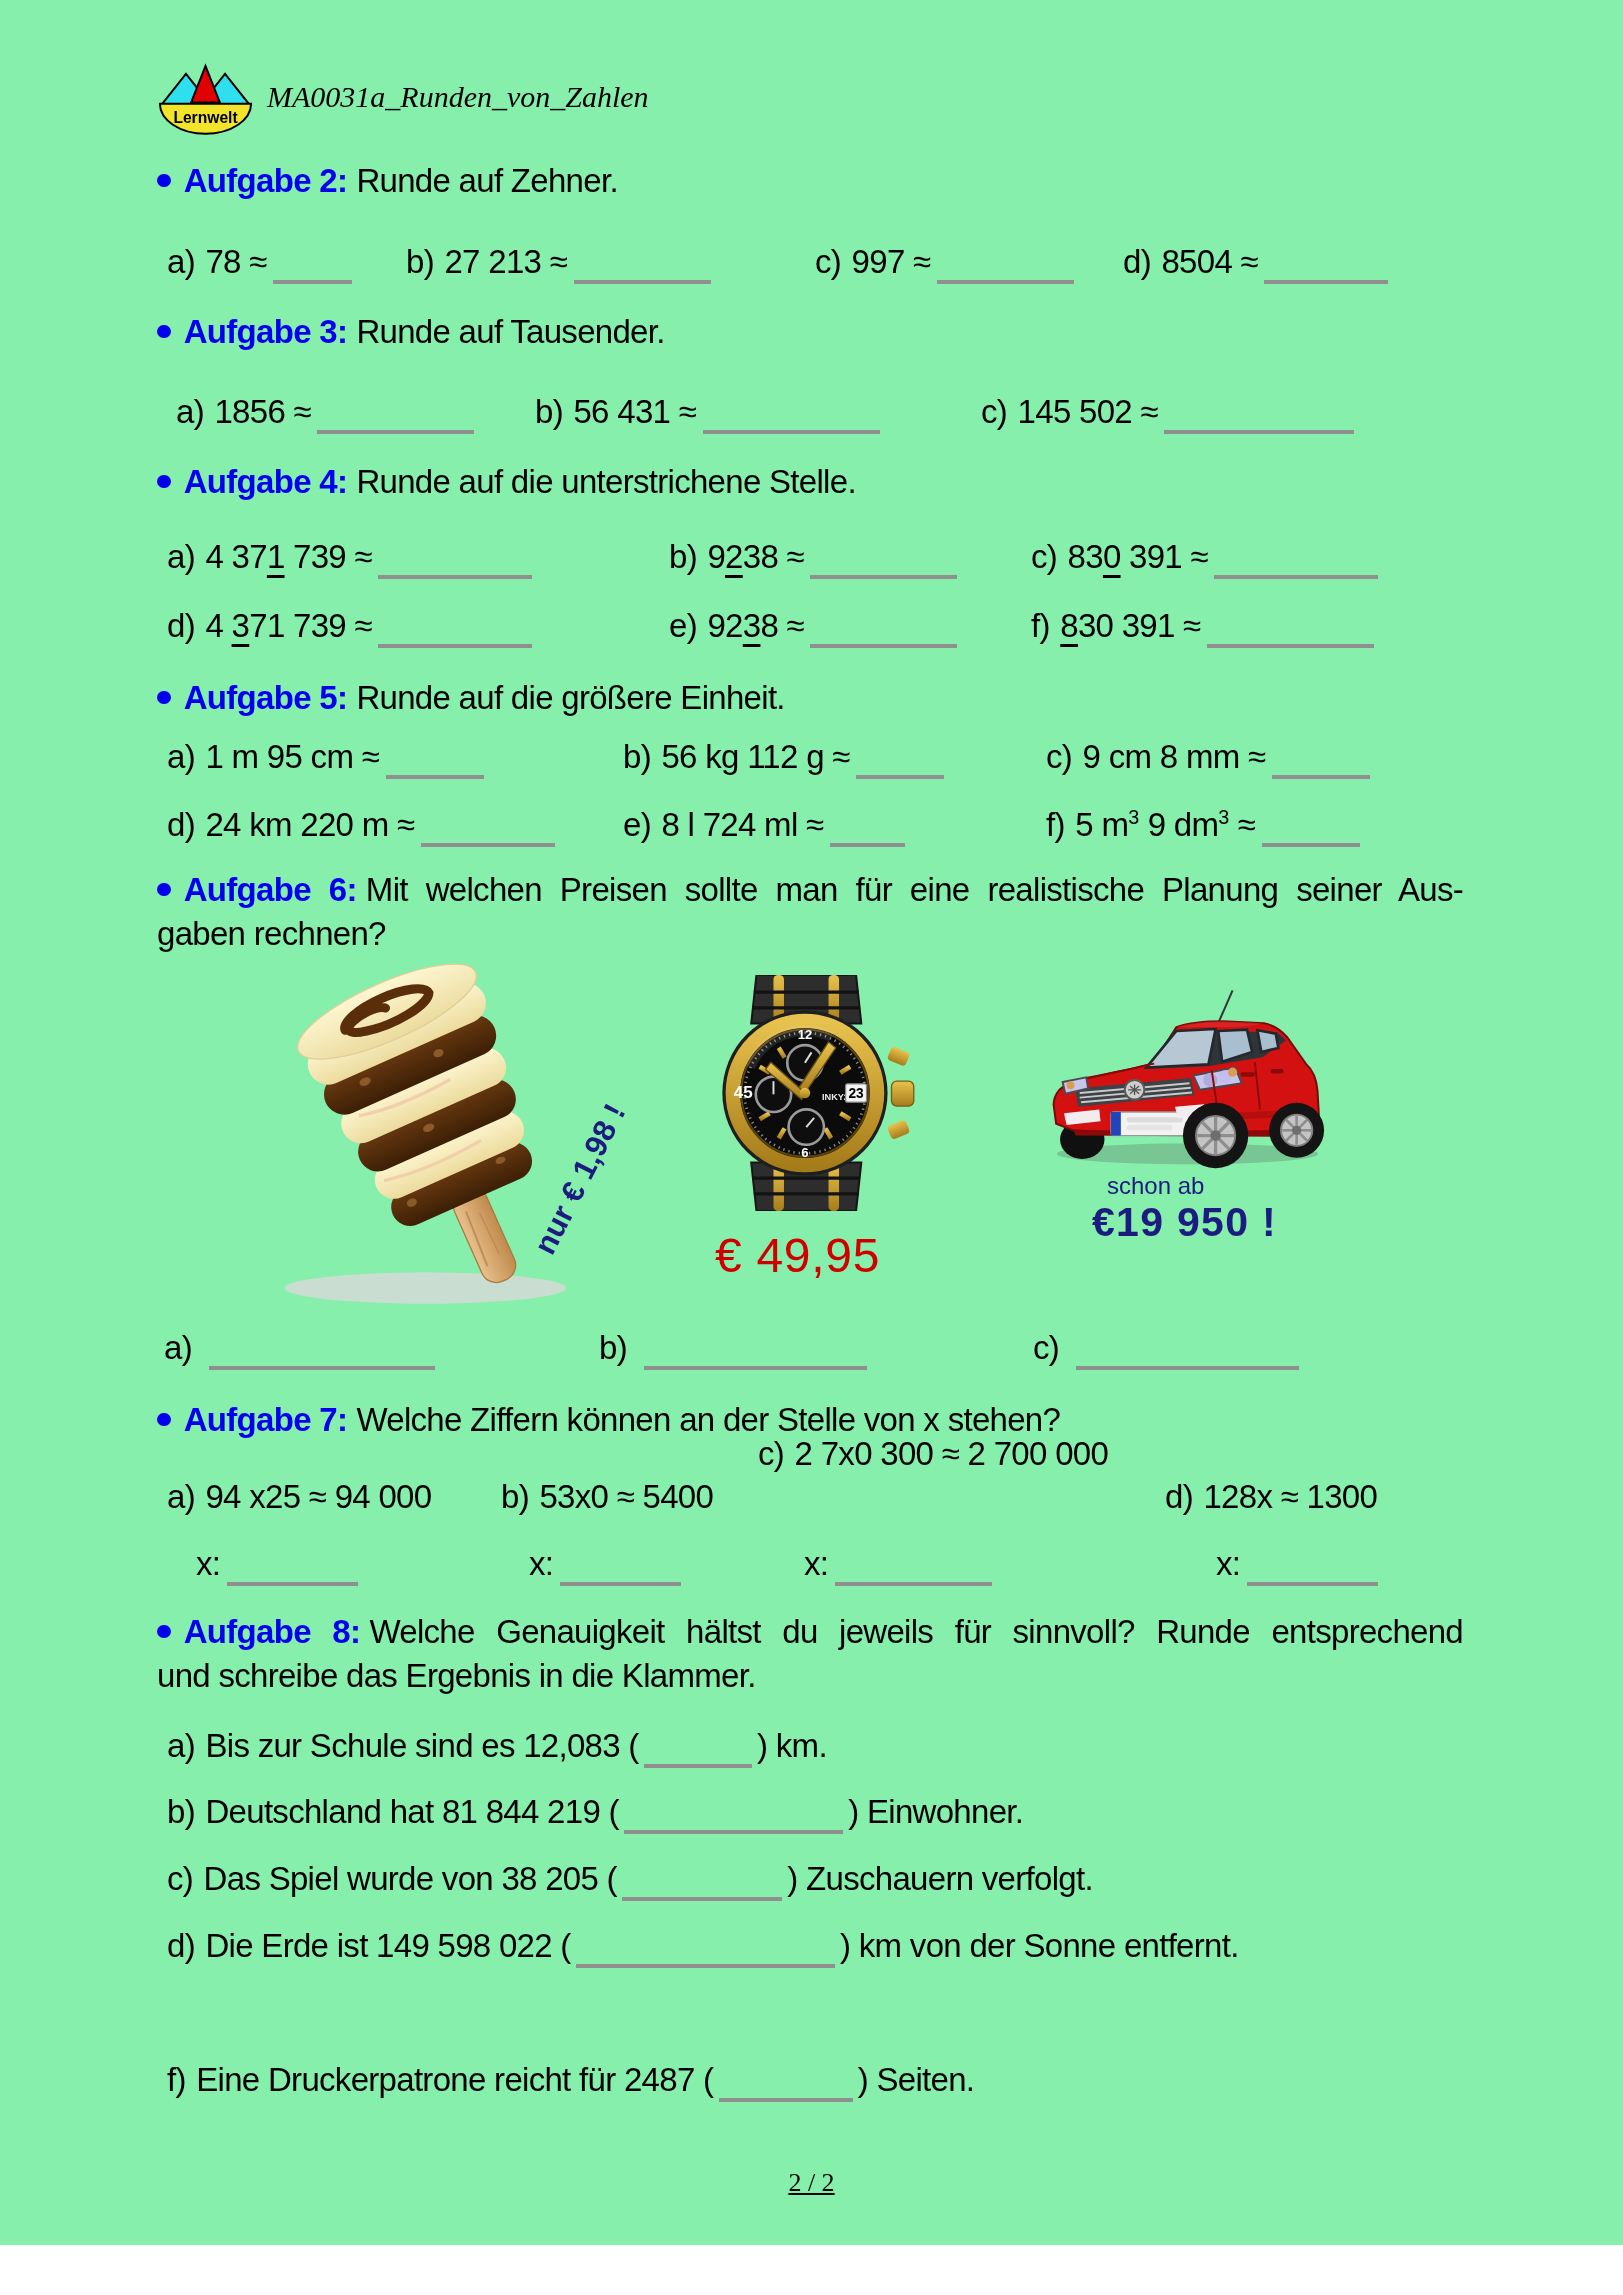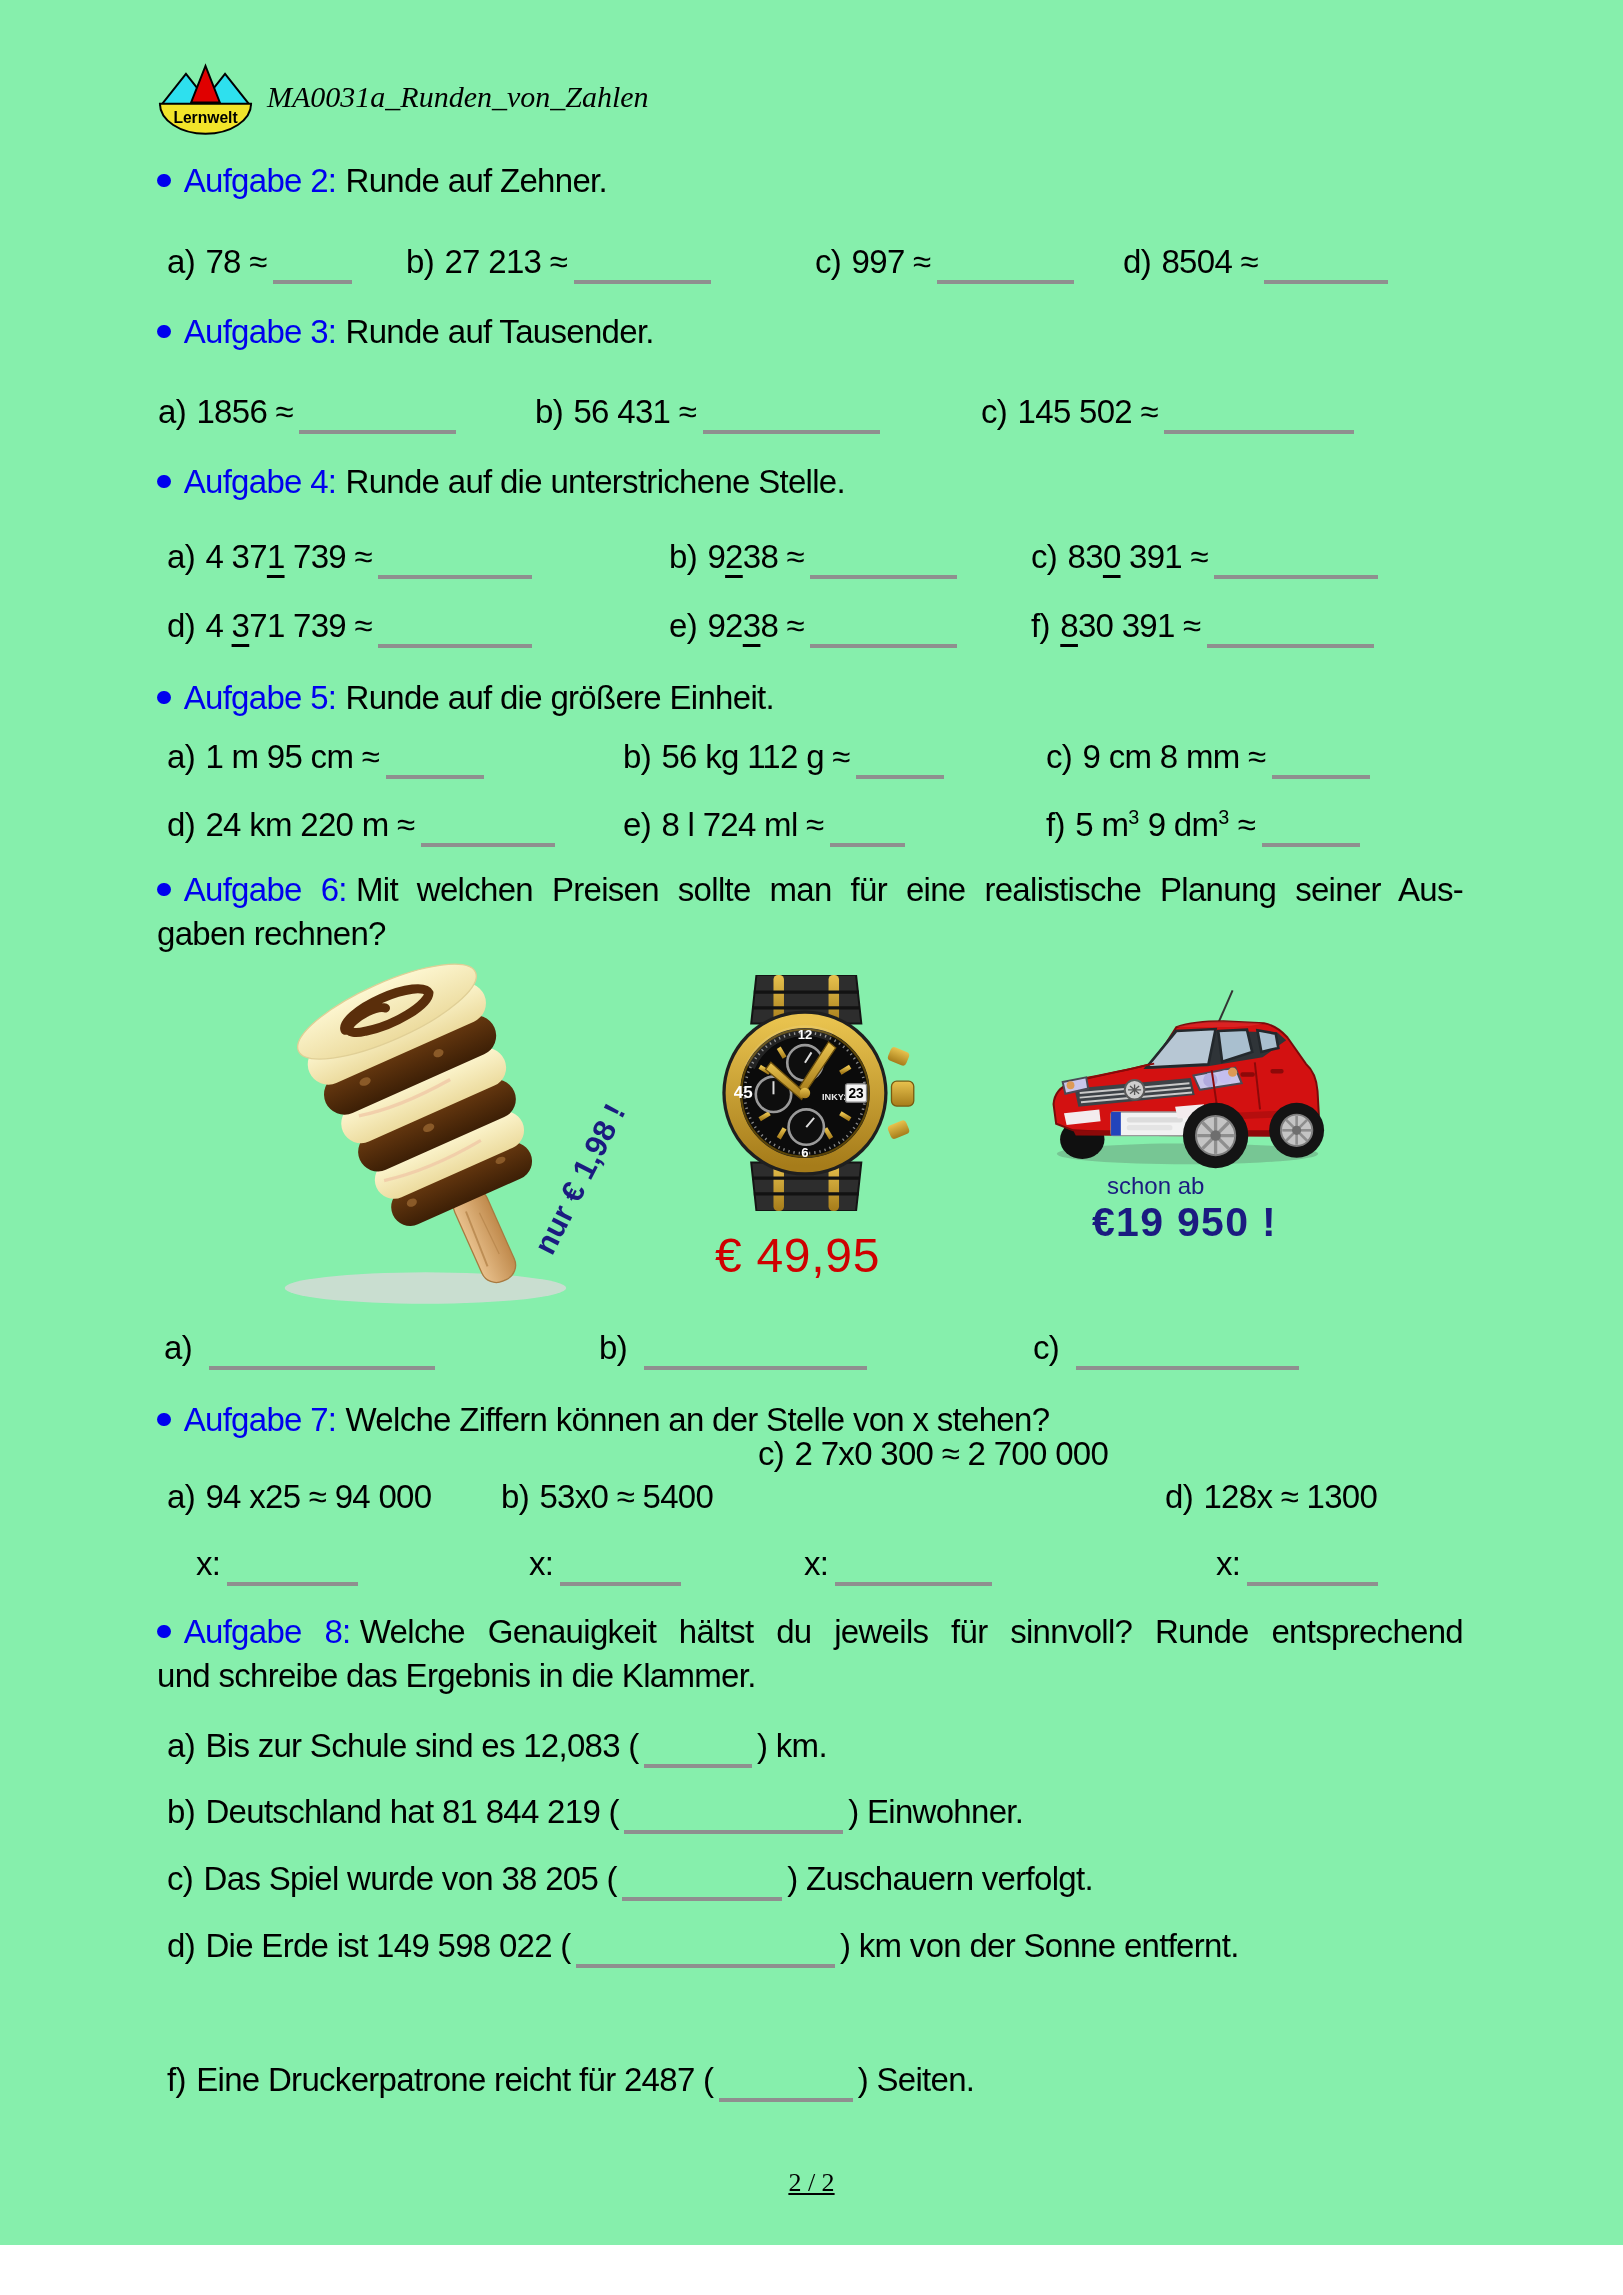--- a/index.html
+++ b/index.html
@@ -3,21 +3,21 @@
 <meta charset="utf-8">
 <style>
   html,body{margin:0;padding:0;background:#fff;}
   #page{position:relative;width:1623px;height:2245px;background:#86efac;overflow:hidden;
         font-family:"Liberation Sans",sans-serif;color:#000;}
   .abs{position:absolute;white-space:nowrap;}
   .body-text{font-size:33px;letter-spacing:-0.7px;}
   .heading{font-size:33px;letter-spacing:-0.7px;}
   .bullet{display:inline-block;width:13.7px;height:13.7px;border-radius:50%;background:#0000ee;
           margin-right:13px;vertical-align:4.6px;}
-  .task{color:#0000ee;font-weight:normal;margin-right:9.2px;}
+  .task{color:#0000ee;font-weight:bold;margin-right:9.2px;}
   .lbl{margin-right:10.5px;}
   .blank{display:inline-block;border-bottom:4.6px solid #8f8f8f;vertical-align:-10.5px;margin-left:6.5px;height:6.5px;}
   .pblank{display:inline-block;border-bottom:4.6px solid #8f8f8f;vertical-align:-10.5px;margin:0 5.2px;height:6.5px;}
   .ud{text-decoration:underline;text-decoration-thickness:2.6px;text-underline-offset:6.5px;}
   .sup{font-size:60%;vertical-align:super;letter-spacing:0;}
   .jline{width:1306px;text-align:justify;text-align-last:justify;white-space:normal;}
   .title{font-family:"Liberation Serif",serif;font-style:italic;font-size:30px;}
   .footer{font-family:"Liberation Serif",serif;font-size:26px;text-decoration:underline;}
   .navy{color:#1b1b80;}
   .price-red{color:#cf0000;font-size:48px;letter-spacing:0.7px;}
@@ -51,21 +51,21 @@
   <div class="abs body-text" style="left:815px;top:243px">
     <span class="lbl">c)</span><span>997 ≈</span><span class="blank" style="width:137px"></span>
   </div>
   <div class="abs body-text" style="left:1123px;top:243px">
     <span class="lbl">d)</span><span>8504 ≈</span><span class="blank" style="width:124px"></span>
   </div>
 
   <div class="abs heading" style="left:157px;top:313px">
     <span class="bullet"></span><span class="task">Aufgabe 3:</span><span>Runde auf Tausender.</span>
   </div>
-  <div class="abs body-text" style="left:158px;top:393px">
+  <div class="abs body-text" style="left:176px;top:393px">
     <span class="lbl">a)</span><span>1856 ≈</span><span class="blank" style="width:157px"></span>
   </div>
   <div class="abs body-text" style="left:535px;top:393px">
     <span class="lbl">b)</span><span>56 431 ≈</span><span class="blank" style="width:177px"></span>
   </div>
   <div class="abs body-text" style="left:981px;top:393px">
     <span class="lbl">c)</span><span>145 502 ≈</span><span class="blank" style="width:190px"></span>
   </div>
 
   <div class="abs heading" style="left:157px;top:463px">

